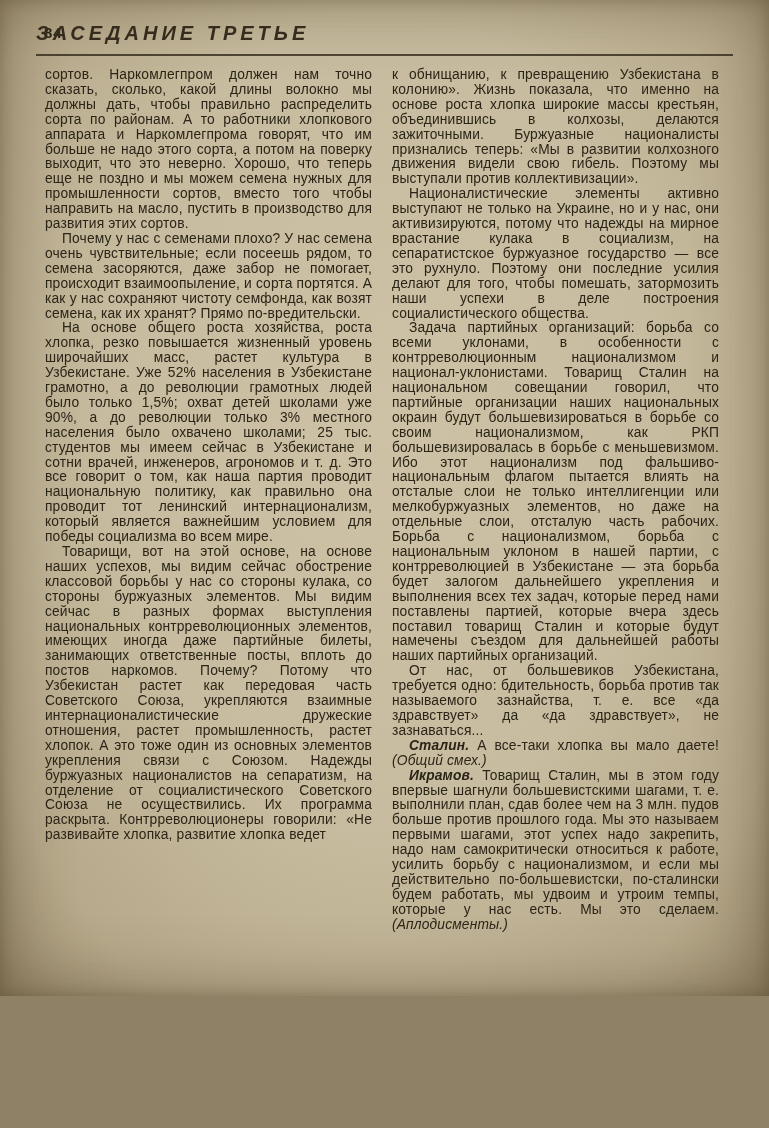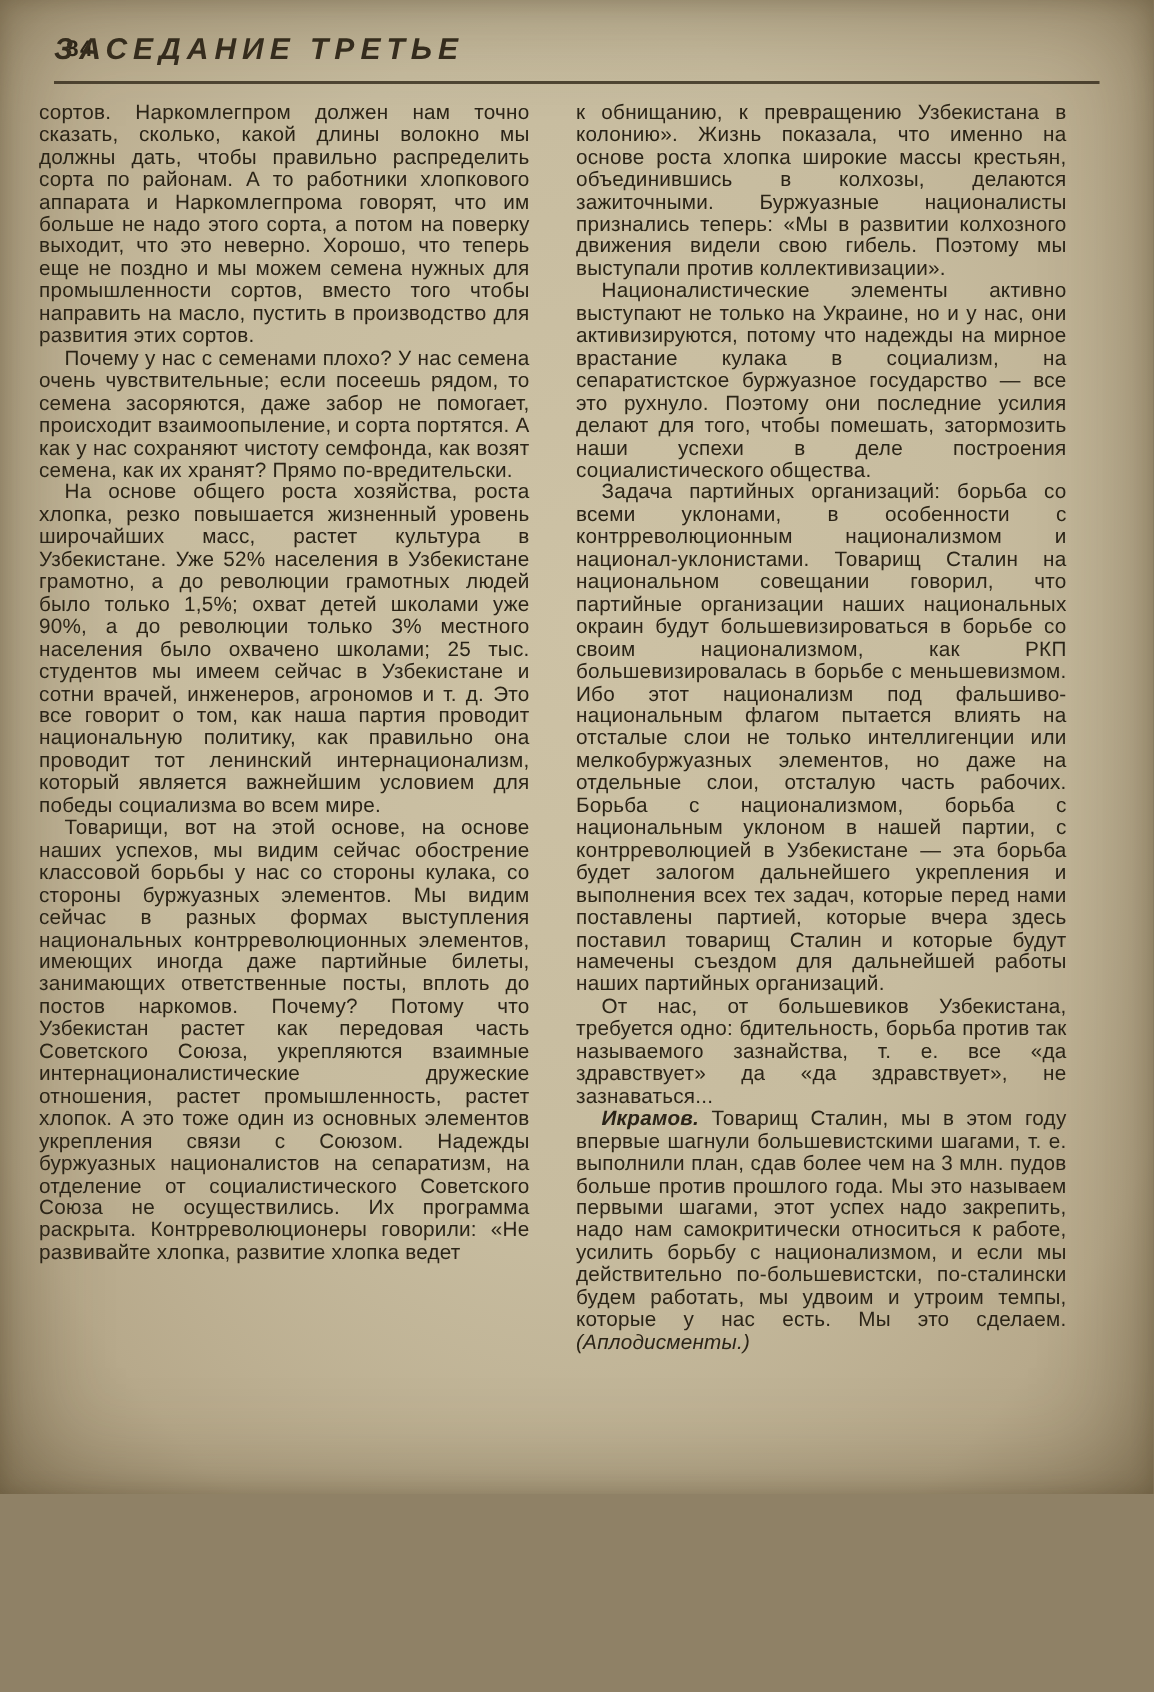--- a/index.html
+++ b/index.html
@@ -44,22 +44,22 @@
     color: #352c1d;
   }
   .header-rule {
     margin: 2px 36px 0 36px;
     height: 2px;
     background: #3a3020;
     opacity: 0.85;
   }
   .content-columns {
     display: flex;
-    gap: 31px;
-    padding: 12px 40px 0 26px;
+    gap: 20px;
+    padding: 12px 40px 0 45px;
     text-align: justify;
     font-size: 13.8px;
     line-height: 14.9px;
     letter-spacing: 0.15px;
     hyphens: auto;
     -webkit-hyphens: auto;
   }
   .text-column {
     width: 327px;
     flex: 0 0 327px;
@@ -110,20 +110,21 @@
         <p class="para noindent"><span class="seg-n">сортов. Наркомлегпром должен нам точно сказать, сколько, какой длины волокно мы должны дать, чтобы правильно распределить сорта по районам. А то работники хлопкового аппарата и Наркомлегпрома говорят, что им больше не надо этого сорта, а потом на поверку выходит, что это неверно. Хорошо, что теперь еще не поздно и мы можем семена нужных для промышленности сортов, вместо того чтобы направить на масло, пустить в производство для развития этих сортов.</span></p>
         <p class="para"><span class="seg-n">Почему у нас с семенами плохо? У нас семена очень чувствительные; если посеешь рядом, то семена засоряются, даже забор не помогает, происходит взаимоопыление, и сорта портятся. А как у нас сохраняют чистоту семфонда, как возят семена, как их хранят? Прямо по-вредительски.</span></p>
         <p class="para"><span class="seg-n">На основе общего роста хозяйства, роста хлопка, резко повышается жизненный уровень широчайших масс, растет культура в Узбекистане. Уже 52% населения в Узбекистане грамотно, а до революции грамотных людей было только 1,5%; охват детей школами уже 90%, а до революции только 3% местного населения было охвачено школами; 25 тыс. студентов мы имеем сейчас в Узбекистане и сотни врачей, инженеров, агрономов и т. д. Это все говорит о том, как наша партия проводит национальную политику, как правильно она проводит тот ленинский интернационализм, который является важнейшим условием для победы социализма во всем мире.</span></p>
         <p class="para"><span class="seg-n">Товарищи, вот на этой основе, на основе наших успехов, мы видим сейчас обострение классовой борьбы у нас со стороны кулака, со стороны буржуазных элементов. Мы видим сейчас в разных формах выступления национальных контрреволюционных элементов, имеющих иногда даже партийные билеты, занимающих ответственные посты, вплоть до постов наркомов. Почему? Потому что Узбекистан растет как передовая часть Советского Союза, укрепляются взаимные интернационалистические дружеские отношения, растет промышленность, растет хлопок. А это тоже один из основных элементов укрепления связи с Союзом. Надежды буржуазных националистов на сепаратизм, на отделение от социалистического Советского Союза не осуществились. Их программа раскрыта. Контрреволюционеры говорили: «Не развивайте хлопка, развитие хлопка ведет</span></p>
       </div>
     <div class="text-column">
         <p class="para noindent"><span class="seg-n">к обнищанию, к превращению Узбекистана в колонию». Жизнь показала, что именно на основе роста хлопка широкие массы крестьян, объединившись в колхозы, делаются зажиточными. Буржуазные националисты признались теперь: «Мы в развитии колхозного движения видели свою гибель. Поэтому мы выступали против коллективизации».</span></p>
         <p class="para"><span class="seg-n">Националистические элементы активно выступают не только на Украине, но и у нас, они активизируются, потому что надежды на мирное врастание кулака в социализм, на сепаратистское буржуазное государство — все это рухнуло. Поэтому они последние усилия делают для того, чтобы помешать, затормозить наши успехи в деле построения социалистического общества.</span></p>
         <p class="para"><span class="seg-n">Задача партийных организаций: борьба со всеми уклонами, в особенности с контрреволюционным национализмом и национал-уклонистами. Товарищ Сталин на национальном совещании говорил, что партийные организации наших национальных окраин будут большевизироваться в борьбе со своим национализмом, как РКП большевизировалась в борьбе с меньшевизмом. Ибо этот национализм под фальшиво-национальным флагом пытается влиять на отсталые слои не только интеллигенции или мелкобуржуазных элементов, но даже на отдельные слои, отсталую часть рабочих. Борьба с национализмом, борьба с национальным уклоном в нашей партии, с контрреволюцией в Узбекистане — эта борьба будет залогом дальнейшего укрепления и выполнения всех тех задач, которые перед нами поставлены партией, которые вчера здесь поставил товарищ Сталин и которые будут намечены съездом для дальнейшей работы наших партийных организаций.</span></p>
         <p class="para"><span class="seg-n">От нас, от большевиков Узбекистана, требуется одно: бдительность, борьба против так называемого зазнайства, т. е. все «да здравствует» да «да здравствует», не зазнаваться...</span></p>
+        <p class="para"><span class="seg-bi">Сталин.</span><span class="seg-n"> А все-таки хлопка вы мало даете! </span><span class="seg-i">(Общий смех.)</span></p>
         <p class="para"><span class="seg-bi">Икрамов.</span><span class="seg-n"> Товарищ Сталин, мы в этом году впервые шагнули большевистскими шагами, т. е. выполнили план, сдав более чем на 3 млн. пудов больше против прошлого года. Мы это называем первыми шагами, этот успех надо закрепить, надо нам самокритически относиться к работе, усилить борьбу с национализмом, и если мы действительно по-большевистски, по-сталински будем работать, мы удвоим и утроим темпы, которые у нас есть. Мы это сделаем. </span><span class="seg-i">(Аплодисменты.)</span></p>
       </div>
   </div>
 
   <div class="footer-rule-top"></div>
   <div class="footer-rule-bottom"></div>
 
 </div>
 
 </body></html>

